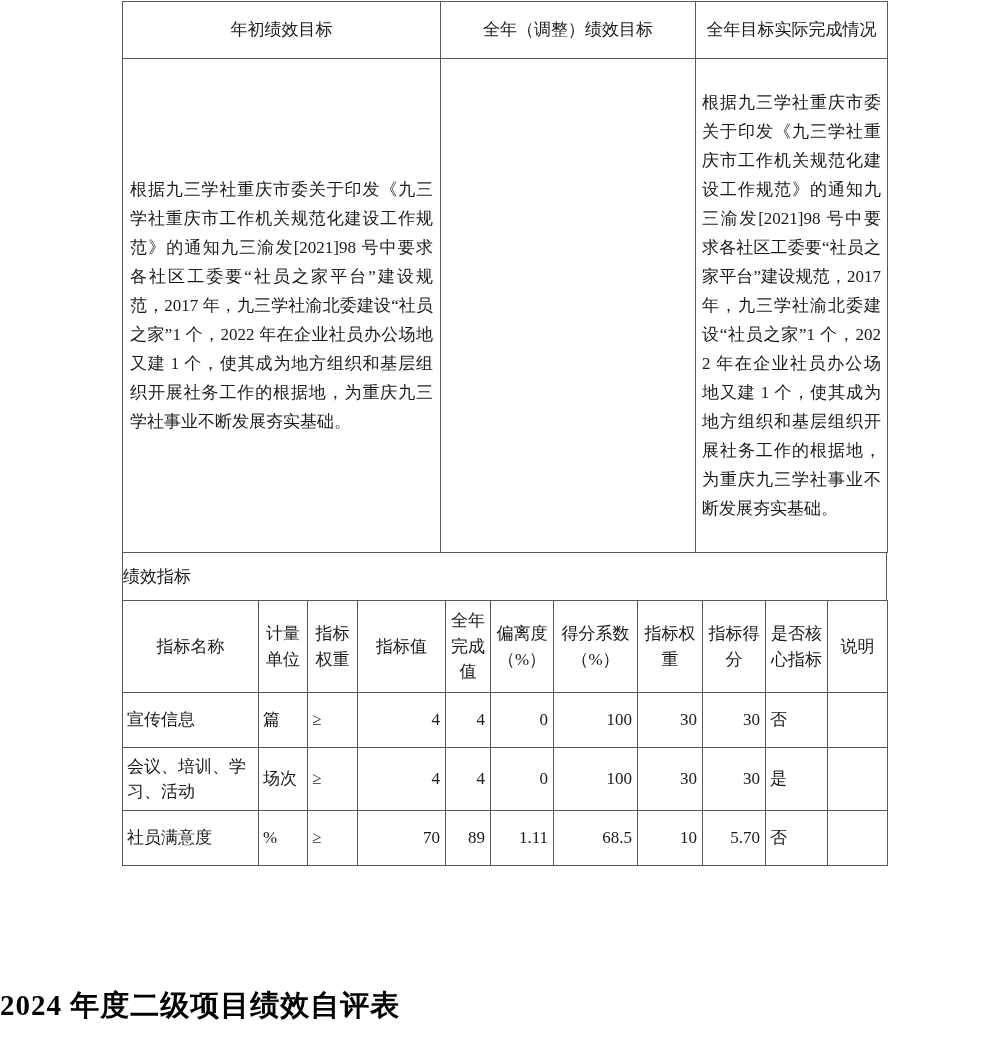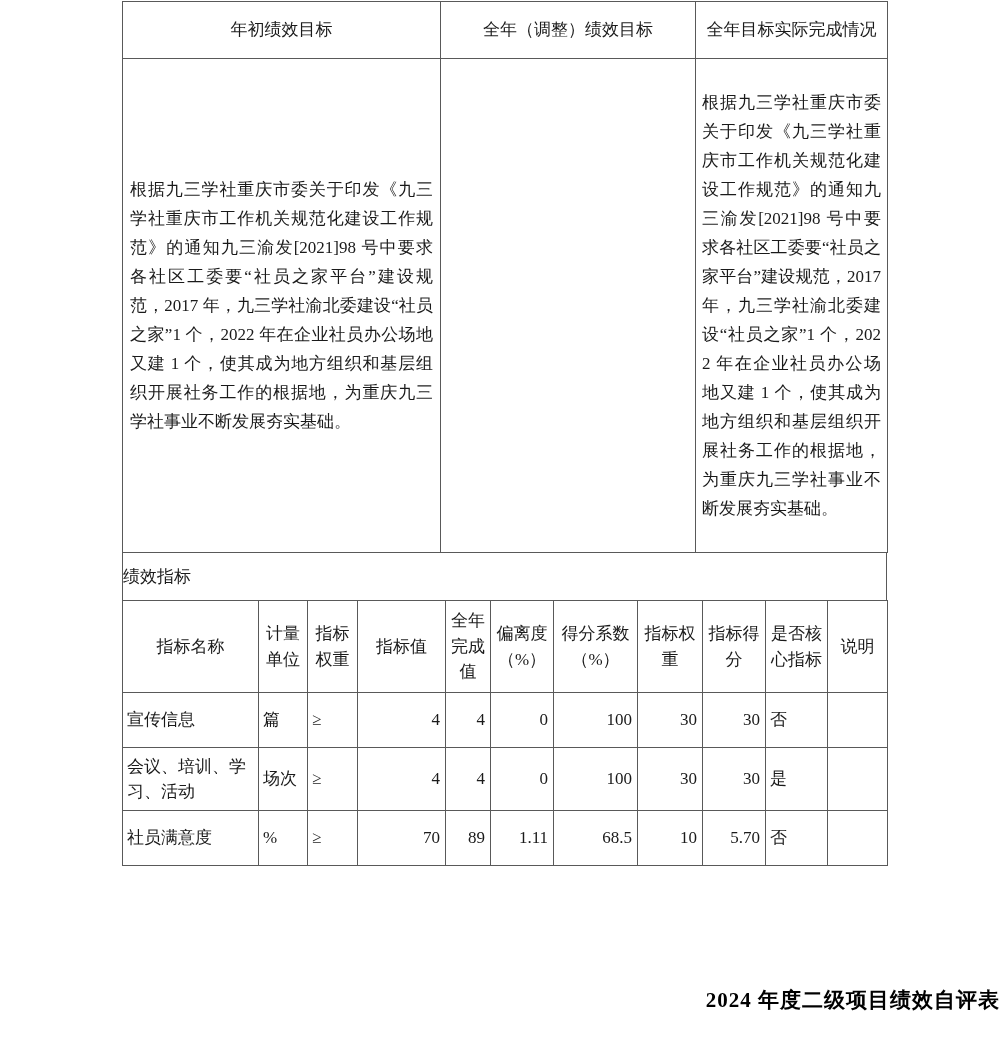--- a/index.html
+++ b/index.html
@@ -28,21 +28,21 @@
   .band td { height:48px; text-align:left; }
   
   .ind-header td { height:92px; text-align:center; line-height:1.5; padding:2px 2px; word-break:break-all; }
   .ind-row td { padding:2px 4px; line-height:1.5; word-break:break-all; }
   .ind-row.h55 td { height:55px; }
   .ind-row.h63 td { height:63px; }
   td.num { text-align:right; padding-right:5px; }
   td.txt { text-align:left; padding-left:4px; }
   .page-title {
     position:absolute; top:986px; left:0; width:1000px;
-    text-align:right; font-weight:bold; font-size:21px;
+    text-align:left; font-weight:bold; font-size:29px;
     letter-spacing:1px; color:#000;
   }
 </style>
 </head>
 <body>
 
 <div class="doc-tables">
 
   <table>
     <colgroup>

